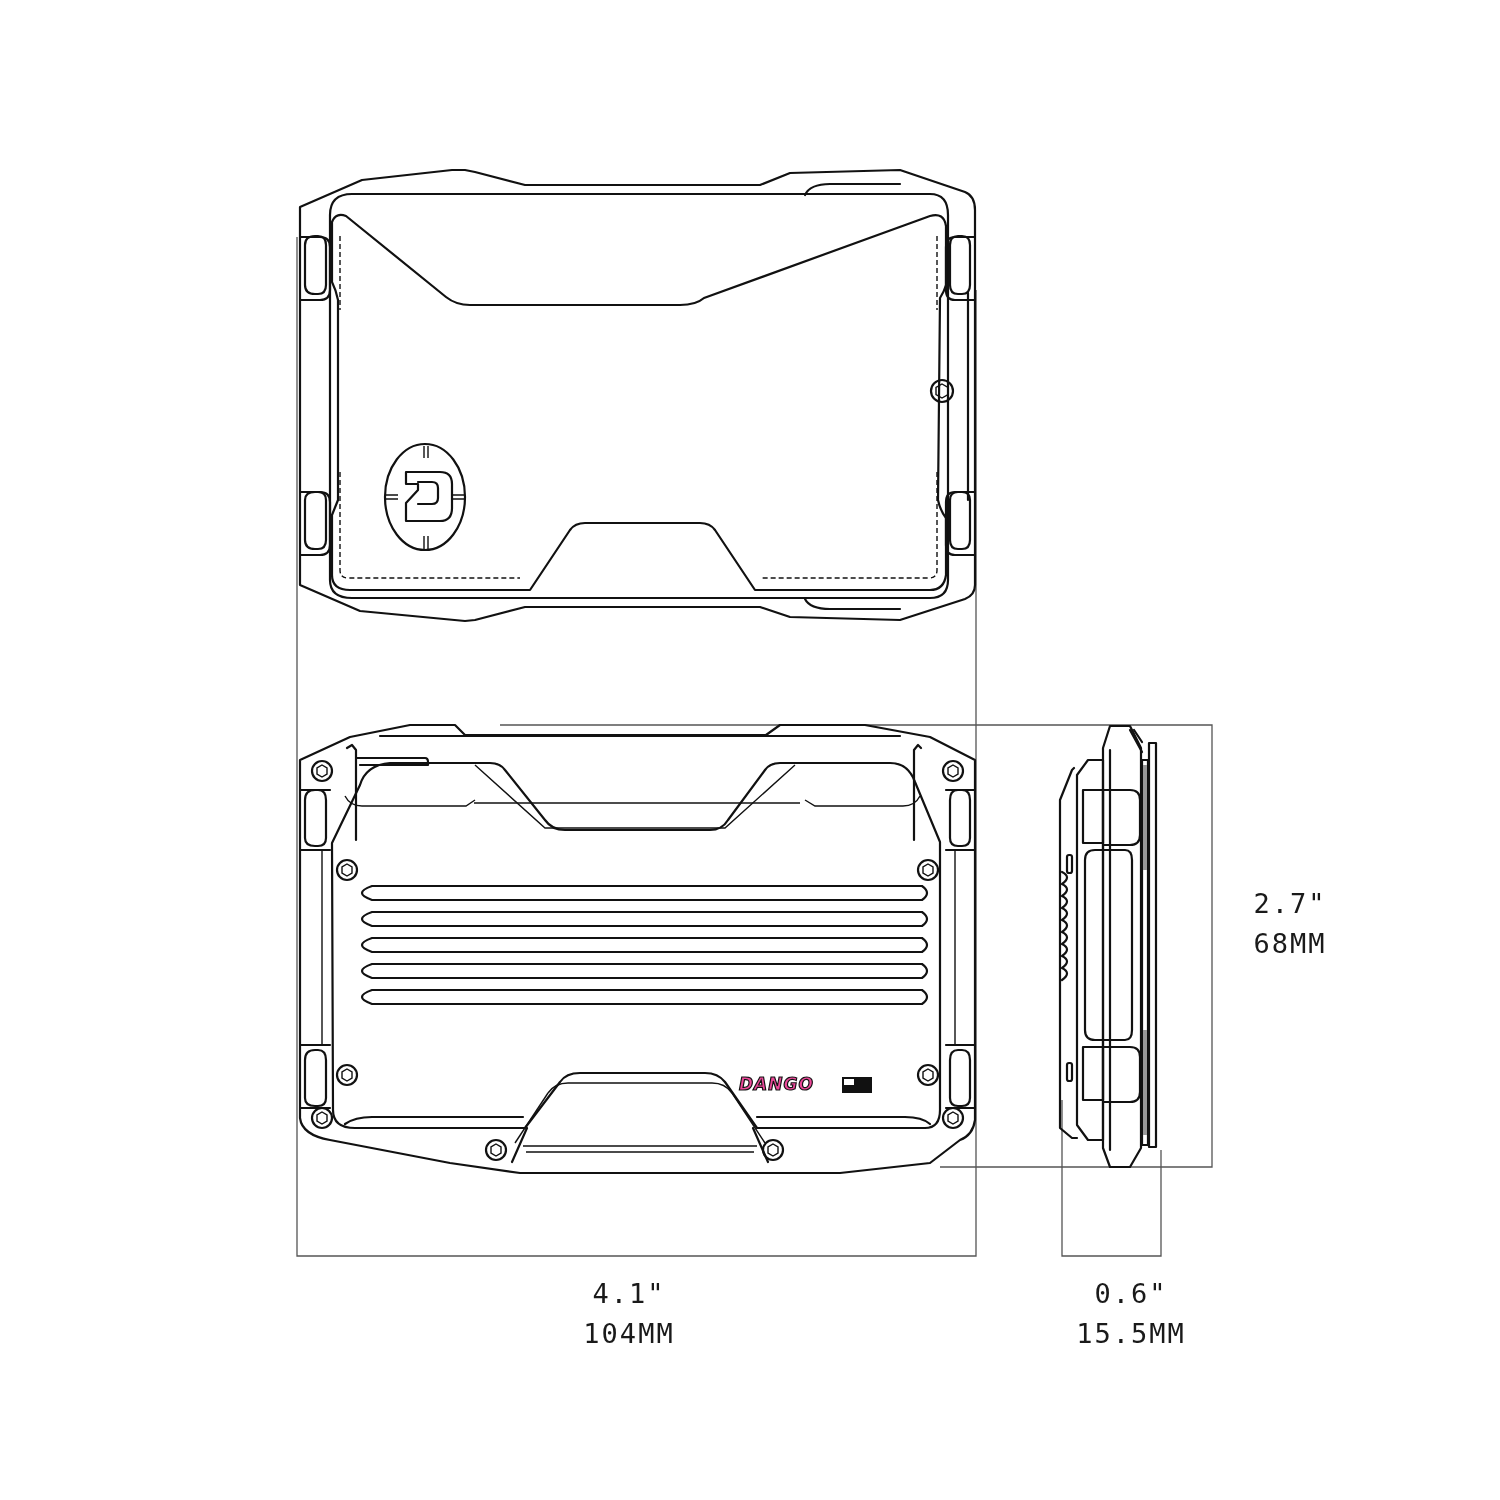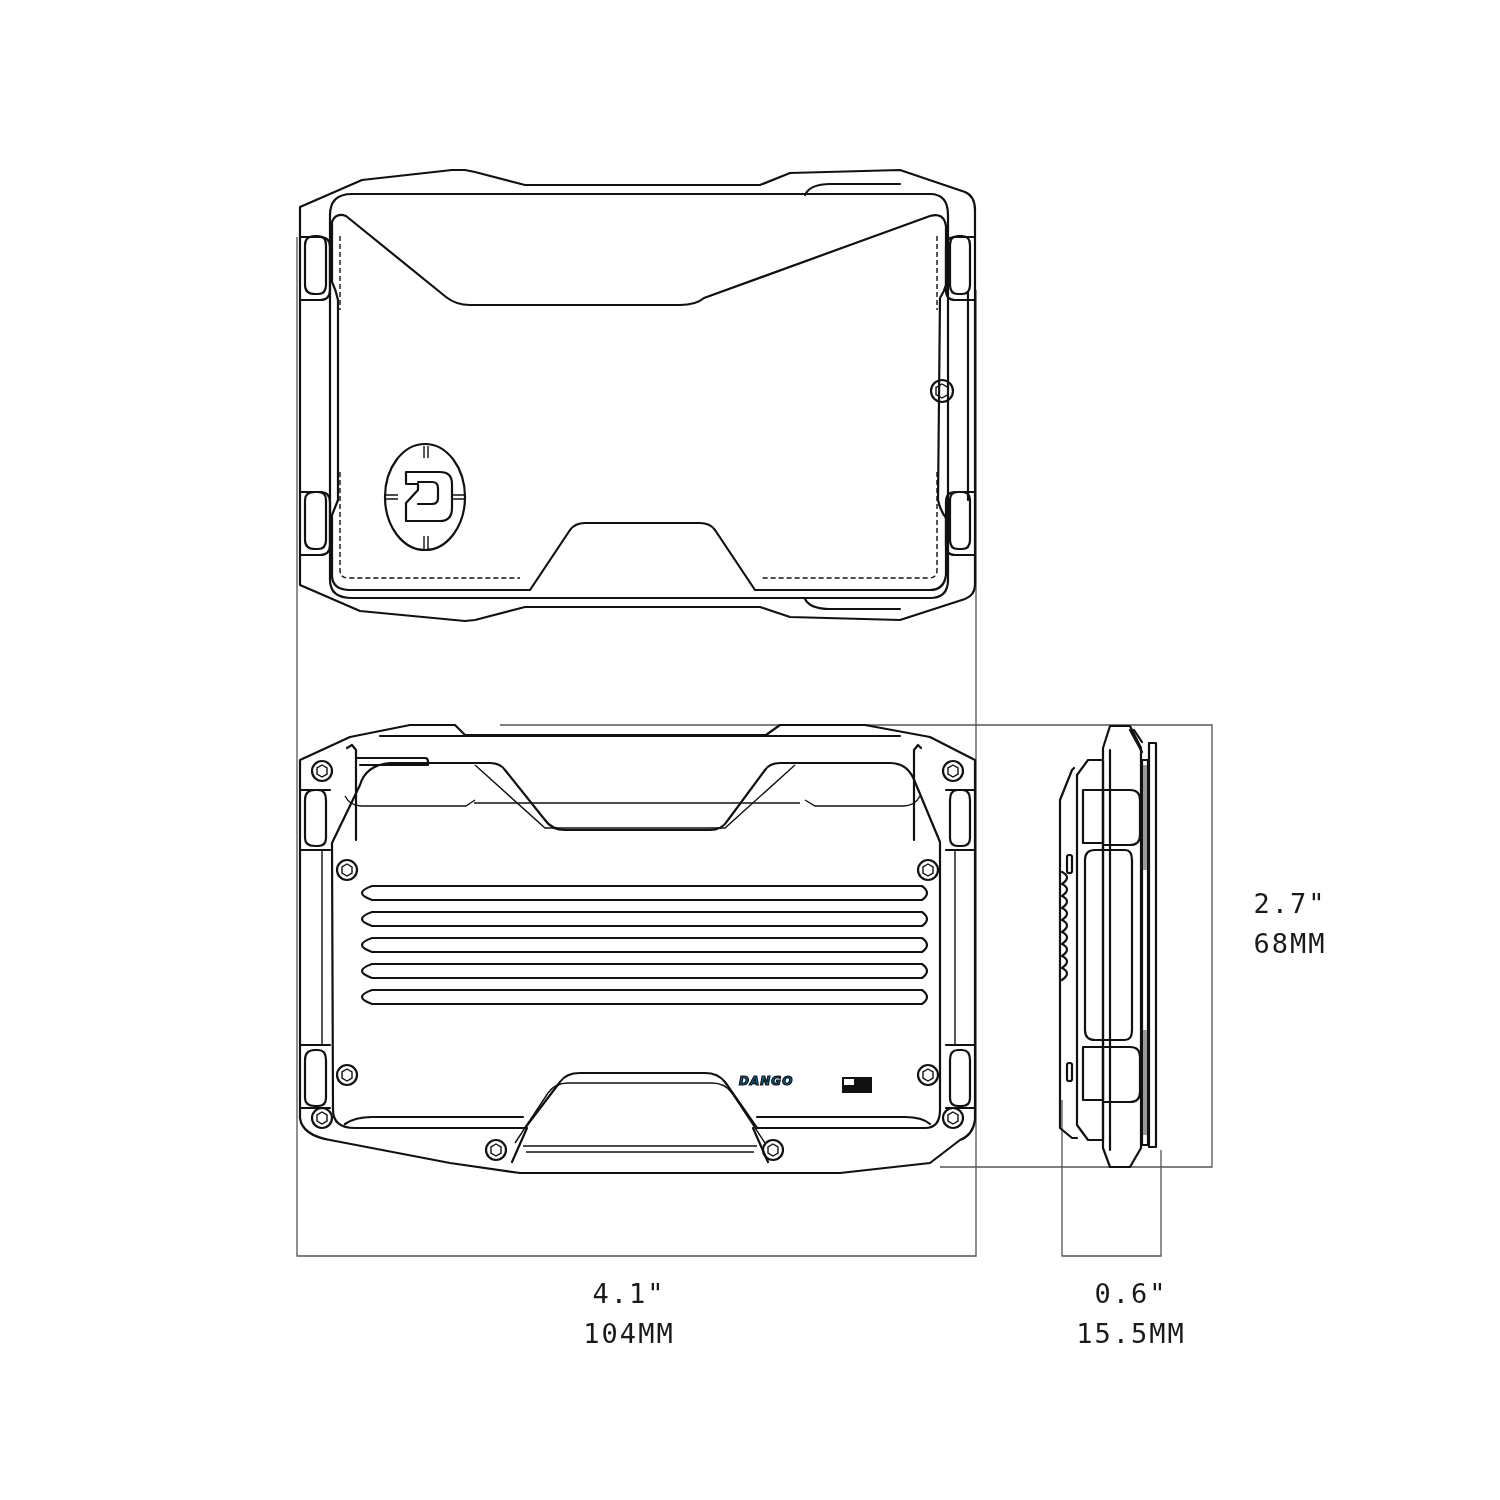--- a/index.html
+++ b/index.html
@@ -6,22 +6,22 @@
     body { width: 1500px; height: 1500px; position: relative; overflow: hidden;
            font-family: "DejaVu Sans Mono", "Liberation Mono", monospace; }
     #drawing { position: absolute; left: 0; top: 0; width: 1500px; height: 1500px; }
     .ln { fill: none; stroke: #111111; stroke-width: 2.2; stroke-linejoin: round; stroke-linecap: round; }
     .thin { fill: none; stroke: #111111; stroke-width: 1.4; }
     .dash { fill: none; stroke: #111111; stroke-width: 1.4; stroke-dasharray: 5 3; }
     .dim { fill: none; stroke: #555555; stroke-width: 1.3; }
     .dimlabel { position: absolute; text-align: center; color: #1a1a1a;
                 font-size: 27px; line-height: 40px; letter-spacing: 2px; font-weight: normal; }
     .dimlabel span { display: block; }
-    .logo-text { position: absolute; left: 739px; top: 1074px; font-size: 12px; font-weight: bold;
-                 color: #0369a1; -webkit-text-stroke: 1.2px #111; letter-spacing: 1px;
+    .logo-text { position: absolute; left: 739px; top: 1074px; font-size: 17px; font-weight: bold;
+                 color: #ec4899; -webkit-text-stroke: 1.2px #111; letter-spacing: 1px;
                  font-family: "DejaVu Sans", sans-serif; font-style: italic; }
   </style>
 </head>
 <body>
 
 <svg id="drawing" viewBox="0 0 1500 1500" xmlns="http://www.w3.org/2000/svg">
 
   <g>
 
     <path class="dim" d="M297 237 L297 1256 L976 1256 L976 290"></path>

